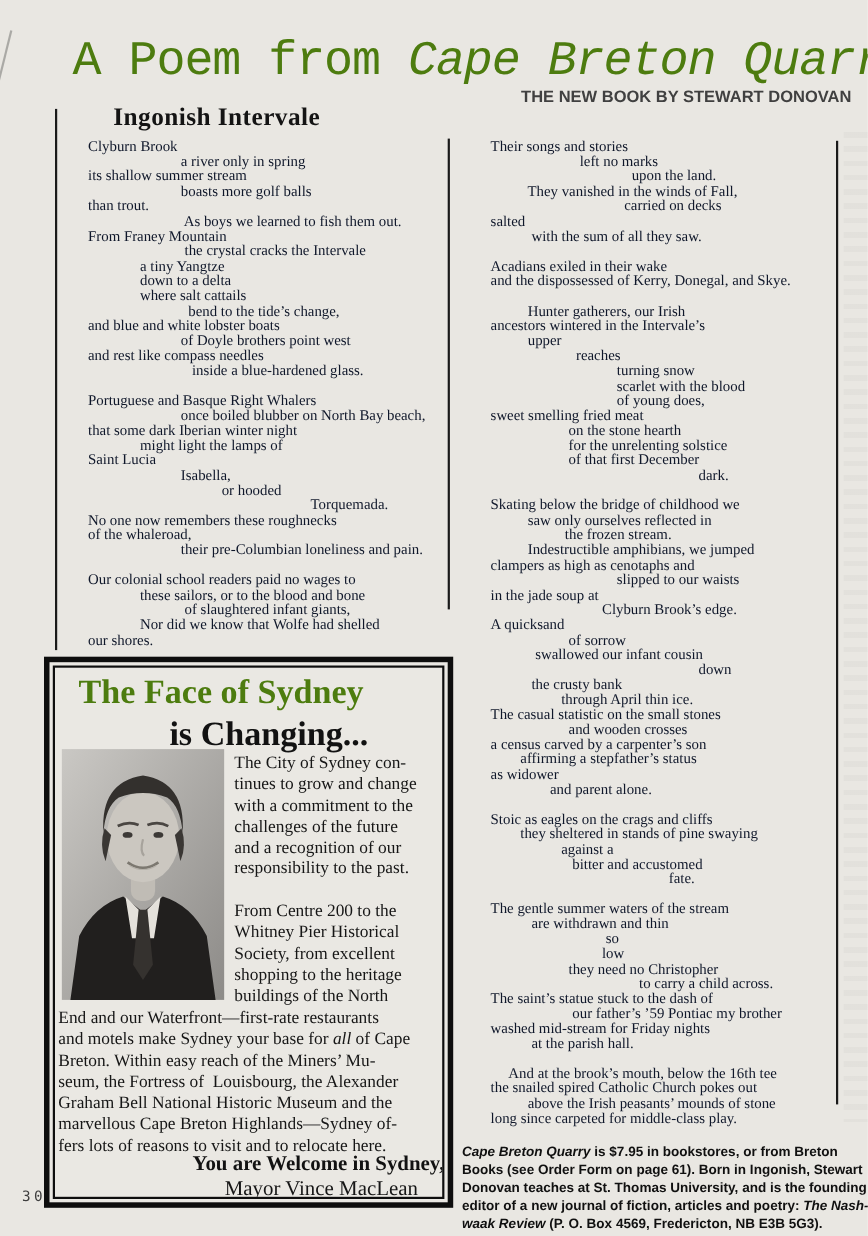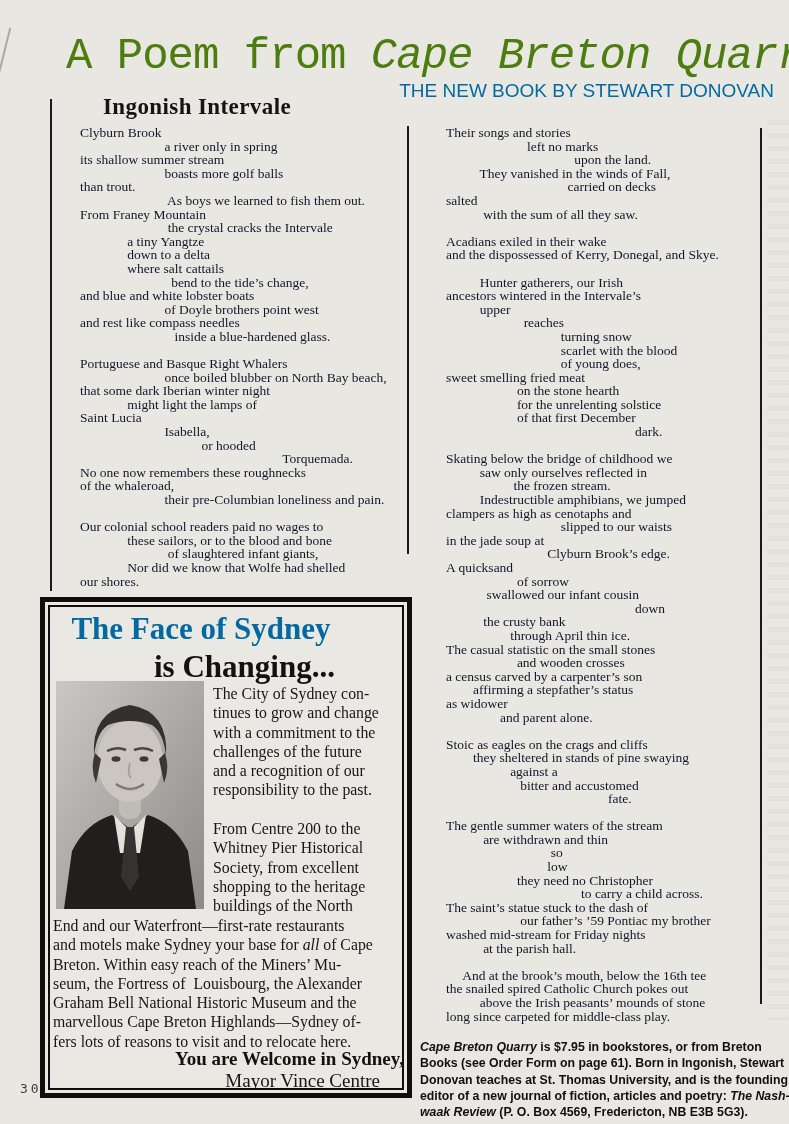--- a/index.html
+++ b/index.html
@@ -12,21 +12,21 @@
   
   .title{
     left:66px; top:31px; width:710px;
     font-family:Liberation Mono, monospace;
     font-size:44px; letter-spacing:-1px; color:#4d7c0f; white-space:nowrap;
   }
   .title .it{font-style:italic;}
   .subtitle{
     right:15px; top:80px;
     font-family:"Liberation Sans", sans-serif;
-    font-weight:normal; font-size:19px; color:#0369a1; white-space:nowrap;
+    font-weight:bold; font-size:15px; color:#404040; white-space:nowrap;
   }
   .poem-heading{
     left:103px; top:94px;
     font-weight:bold; font-size:23px; letter-spacing:.4px; color:#141414;
   }
   
   .rule{background:#1a1a1a;}
   .rule-left{left:50px; top:99px; width:2px; height:492px;}
   .rule-mid{left:407px; top:126px; width:2px; height:428px;}
   .rule-right{left:760px; top:128px; width:2px; height:876px;}
@@ -41,21 +41,21 @@
     left:40px; top:597px; width:372px; height:501px;
     border:5px solid #0e0e0e; background:#eae8e3;
     box-sizing:border-box; padding:3px;
   }
   .adbox-inner{
     position:relative; width:100%; height:100%;
     border:2px solid #0e0e0e; box-sizing:border-box; overflow:hidden;
   }
   .ad-title1{
     position:absolute; left:0; top:4px; width:302px; text-align:center;
-    font-weight:bold; font-size:31px; color:#0369a1;
+    font-weight:bold; font-size:31px; color:#4d7c0f;
   }
   .ad-title2{
     position:absolute; left:104px; top:42px;
     font-weight:bold; font-size:31px; color:#121212;
   }
   .ad-photo{position:absolute; left:6px; top:74px; width:148px; height:228px;}
   .ad-para{font-size:15.8px; line-height:19.3px; white-space:pre; color:#161616;}
   .ad-para1{position:absolute; left:163px; top:77px;}
   .ad-para2{position:absolute; left:3px; top:309px;}
   .ad-para .it{font-style:italic;}
@@ -256,21 +256,21 @@
 
       <div class="ad-para ad-para2"><span>End and our Waterfront—first-rate restaurants
 and motels make Sydney your base for </span><span class="it">all</span><span> of Cape
 Breton. Within easy reach of the Miners’ Mu-
 seum, the Fortress of  Louisbourg, the Alexander
 Graham Bell National Historic Museum and the
 marvellous Cape Breton Highlands—Sydney of-
 fers lots of reasons to visit and to relocate here.</span></div>
 
       <div class="ad-closing">You are Welcome in Sydney,</div>
-      <div class="ad-signature">Mayor Vince Centre</div>
+      <div class="ad-signature">Mayor Vince MacLean</div>
     </div>
   </div>
 
   <div class="abs note"><span class="it">Cape Breton Quarry</span><span> is $7.95 in bookstores, or from Breton
 Books (see Order Form on page 61). Born in Ingonish, Stewart
 Donovan teaches at St. Thomas University, and is the founding
 editor of a new journal of fiction, articles and poetry: </span><span class="it">The Nash-
 waak Review</span><span> (P. O. Box 4569, Fredericton, NB E3B 5G3).</span></div>
 
   <div class="abs page-num">30</div>

